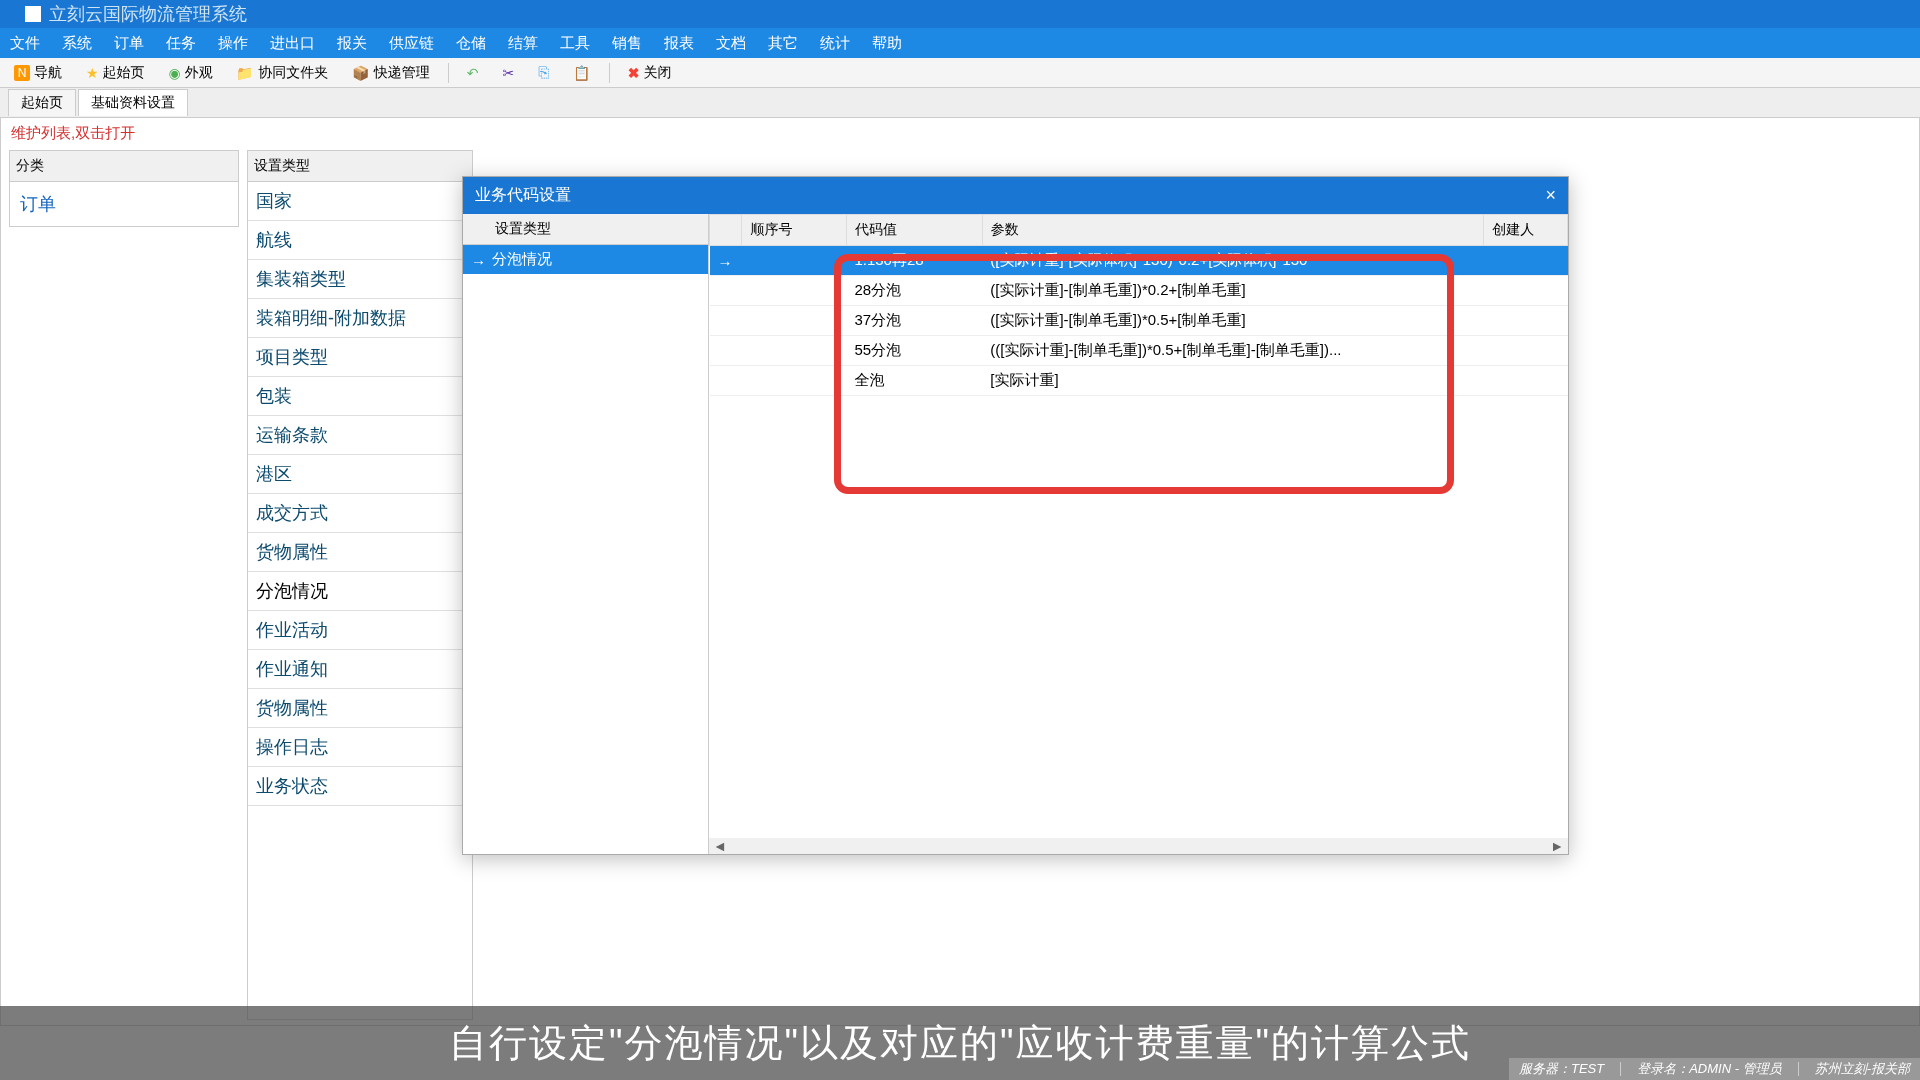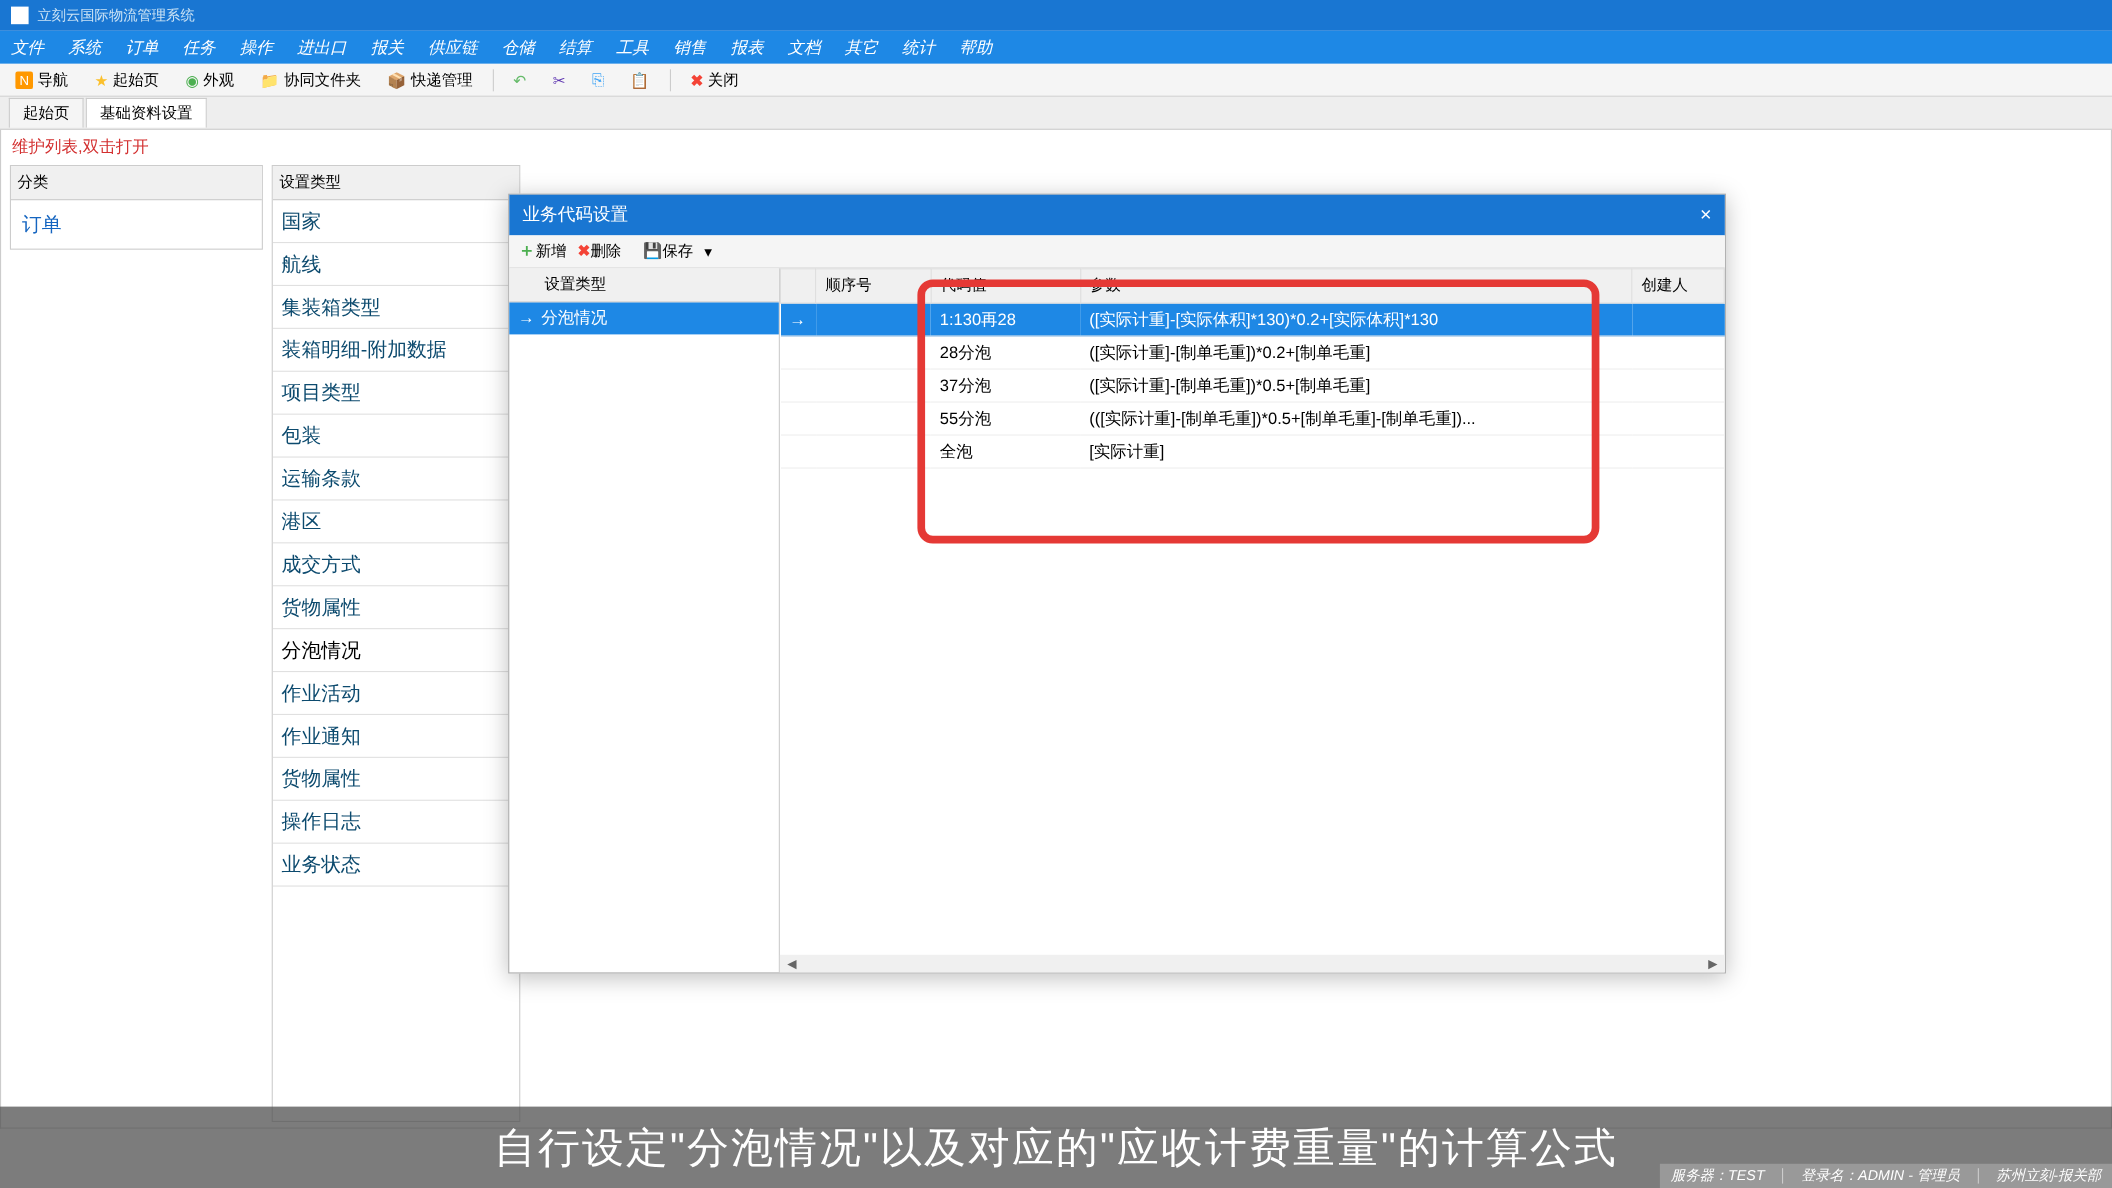--- a/index.html
+++ b/index.html
@@ -1,22 +1,22 @@
 <!DOCTYPE html>
 <html><head>
 <meta charset="utf-8">
 <style>
 * { box-sizing: border-box; margin: 0; padding: 0; }
 body { font-family: "Microsoft YaHei", sans-serif; font-size: 14px; background: #fff; overflow: hidden; width: 1920px; height: 1080px; position: relative; }
 
-.titlebar { background: #1976d2; color: #cde4f5; height: 28px; display: flex; align-items: center; padding: 0 10px; font-size: 13px; }
+.titlebar { background: #1976d2; color: #cde4f5; height: 28px; display: flex; align-items: center; padding: 0 25px; font-size: 18px; }
 .titlebar .icon { width: 16px; height: 16px; background: #fff; margin-right: 8px; display: inline-block; }
 
 .menubar { background: #1e88e5; color: #fff; height: 30px; display: flex; align-items: center; padding: 0 10px; font-size: 15px; }
-.menubar span { margin-right: 22px; cursor: pointer; font-style: italic; }
+.menubar span { margin-right: 22px; cursor: pointer; }
 
 .toolbar { background: #f5f5f5; border-bottom: 1px solid #ccc; height: 30px; display: flex; align-items: center; padding: 0 8px; font-size: 14px; gap: 12px; }
 .toolbar .btn { display: flex; align-items: center; gap: 4px; cursor: pointer; padding: 2px 6px; border-radius: 3px; }
 .toolbar .sep { width: 1px; height: 20px; background: #ccc; }
 
 .icon-sq { width: 16px; height: 16px; display: inline-flex; align-items: center; justify-content: center; font-size: 12px; }
 .icon-orange { background: #ff9800; color: #fff; border-radius: 2px; }
 .icon-star { color: #fbc02d; }
 .icon-globe { color: #4caf50; }
 .icon-folder { color: #ffa726; }
@@ -182,27 +182,20 @@
     <div class="itm">业务状态</div>
   </div>
 
 </div>
 
 <div class="dialog">
   <div class="dlg-title">
     <span>业务代码设置</span>
     <span class="dlg-close">×</span>
   </div>
-  <div class="dlg-toolbar">
-    <span class="btn"><span class="icon-plus">＋</span><span>新增</span></span>
-    <span class="btn"><span class="icon-x">✖</span><span>删除</span></span>
-    <span class="sep"></span>
-    <span class="btn"><span class="icon-save">💾</span><span>保存</span></span>
-    <span class="btn">▾</span>
-  </div>
   <div class="dlg-body">
     <div class="dlg-left">
       <div class="th">设置类型</div>
       <div class="row">
         <span class="arr">→</span>
         <span>分泡情况</span>
       </div>
     </div>
     <div class="dlg-right">
       <table>

